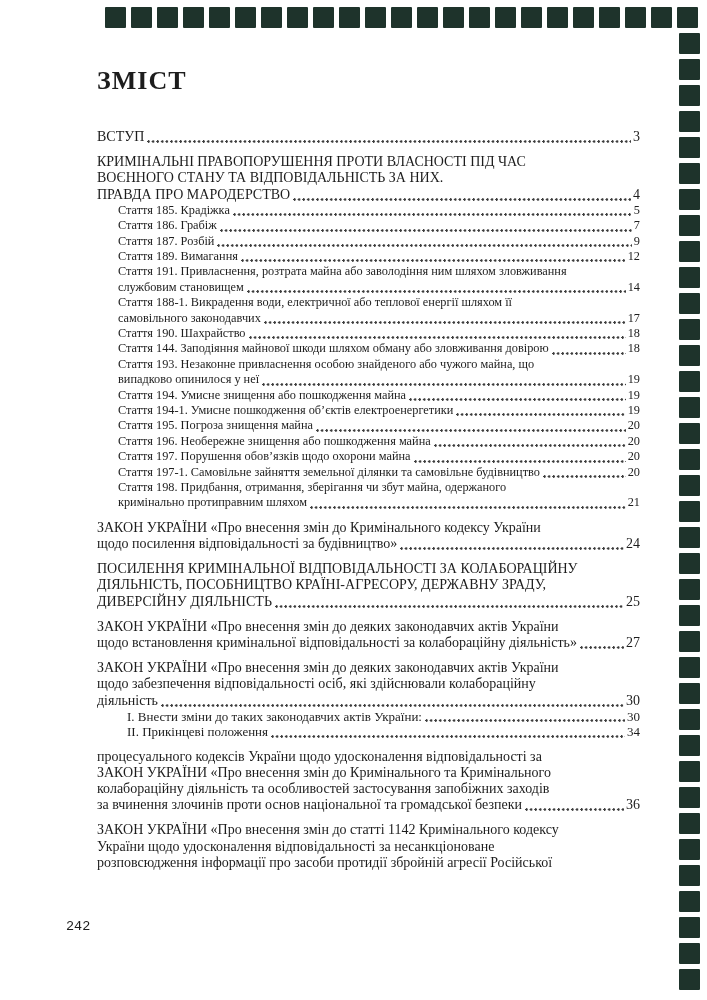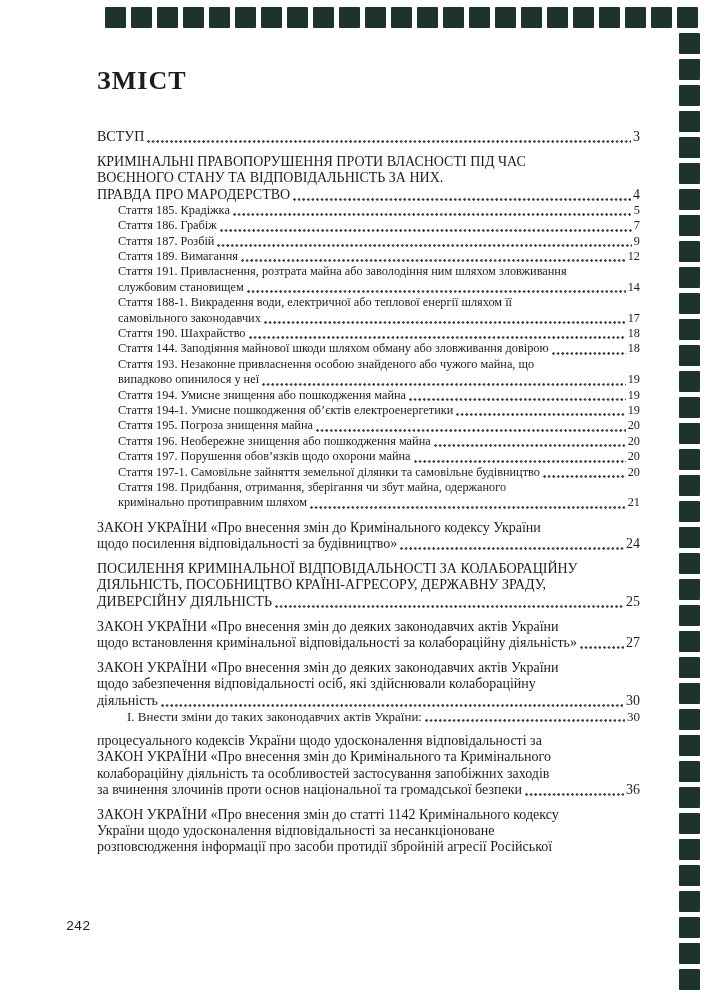--- a/index.html
+++ b/index.html
@@ -286,20 +286,27 @@
             <span class="pg">30</span>
           </div>
         </div>
         <div class="entry h3">
           <div class="lastline">
             <span class="txt">I. Внести зміни до таких законодавчих актів України:</span>
             <span class="leader"></span>
             <span class="pg">30</span>
           </div>
         </div>
+        <div class="entry h3">
+          <div class="lastline">
+            <span class="txt">II. Прикінцеві положення</span>
+            <span class="leader"></span>
+            <span class="pg">34</span>
+          </div>
+        </div>
         <div class="entry h1">
           <div class="line">процесуального кодексів України щодо удосконалення відповідальності за</div>
           <div class="line">ЗАКОН УКРАЇНИ «Про внесення змін до Кримінального та Кримінального</div>
           <div class="line">колабораційну діяльність та особливостей застосування запобіжних заходів</div>
           <div class="lastline">
             <span class="txt">за вчинення злочинів проти основ національної та громадської безпеки</span>
             <span class="leader"></span>
             <span class="pg">36</span>
           </div>
         </div>

